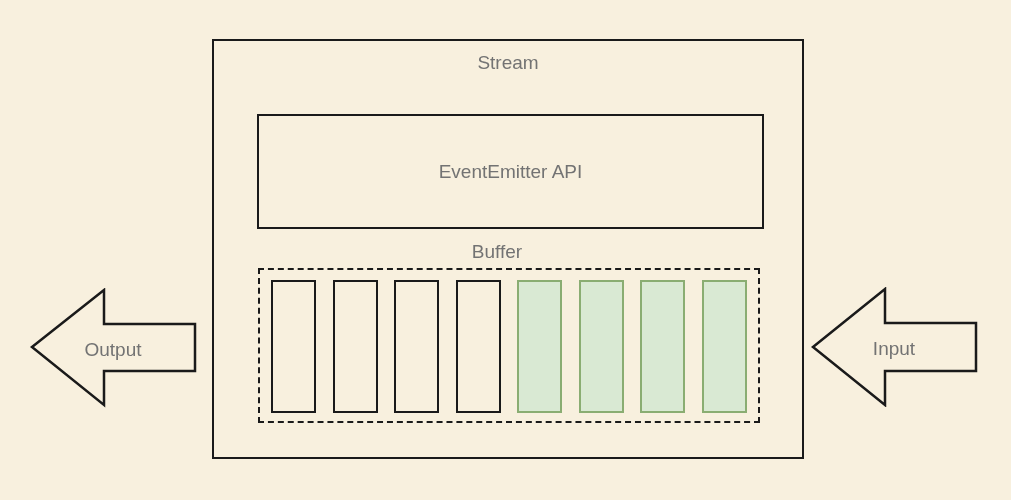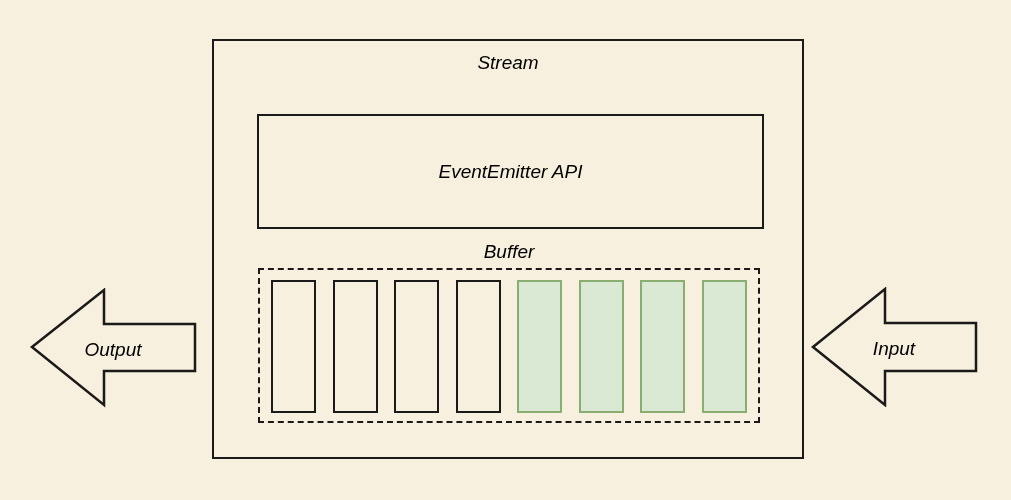--- a/index.html
+++ b/index.html
@@ -12,25 +12,24 @@
   }
   .canvas {
     position: relative;
     width: 1011px;
     height: 500px;
     background: #f8f0de;
     color: #1a1a1a;
     overflow: hidden;
   }
   .label {
-    color: #000000;
+    color: #737373;
     font-size: 19px;
     line-height: 1;
     white-space: nowrap;
-    font-style: italic;
   }
   
   .stream-box {
     position: absolute;
     left: 212px;
     top: 39px;
     width: 592px;
     height: 420px;
     border: 2.5px solid #1a1a1a;
     box-sizing: border-box;
@@ -52,21 +51,21 @@
     border: 2px solid #1a1a1a;
     box-sizing: border-box;
     display: flex;
     align-items: center;
     justify-content: center;
     margin-top: 26px;
   }
   
   .buffer-title {
     position: absolute;
-    left: 44px;
+    left: 32px;
     top: 201px;
     width: 502px;
     text-align: center;
   }
   .buffer-box {
     position: absolute;
     left: 44px;
     top: 227px;
     width: 502px;
     height: 155px;

